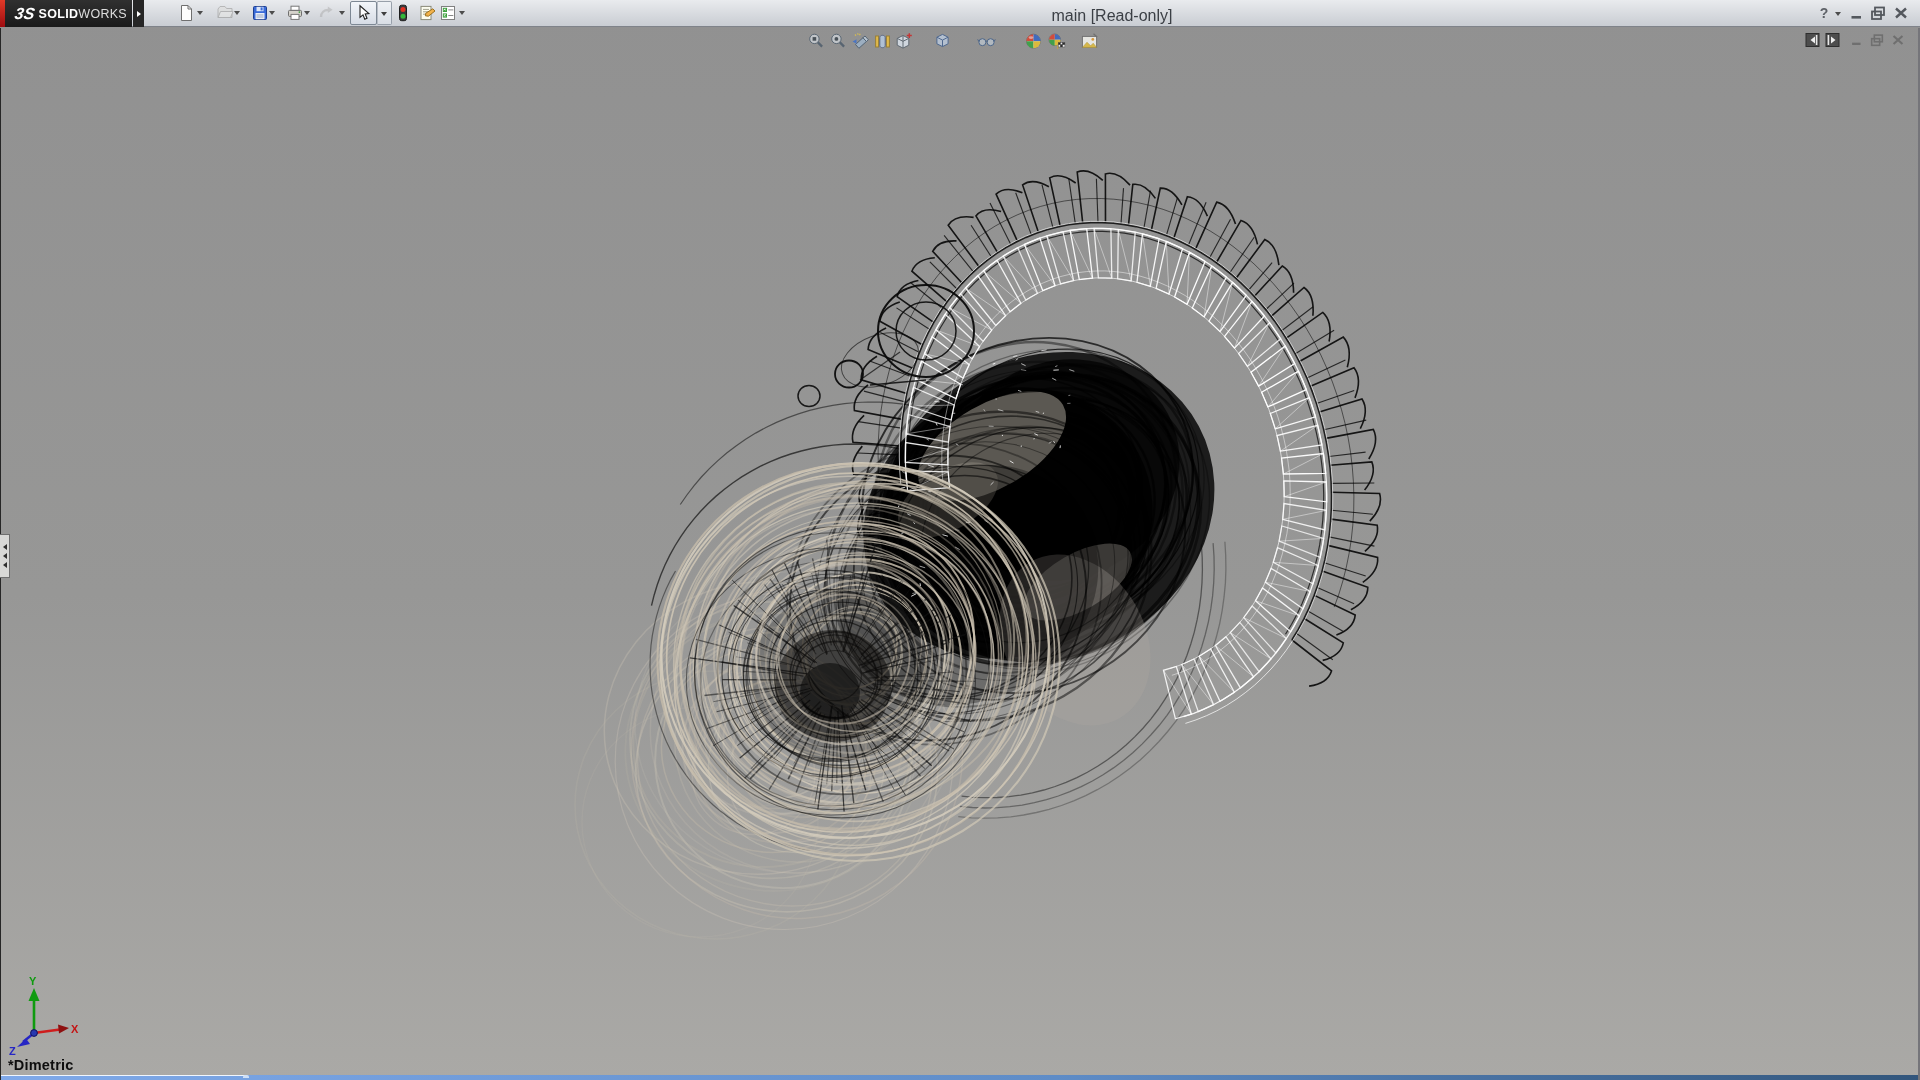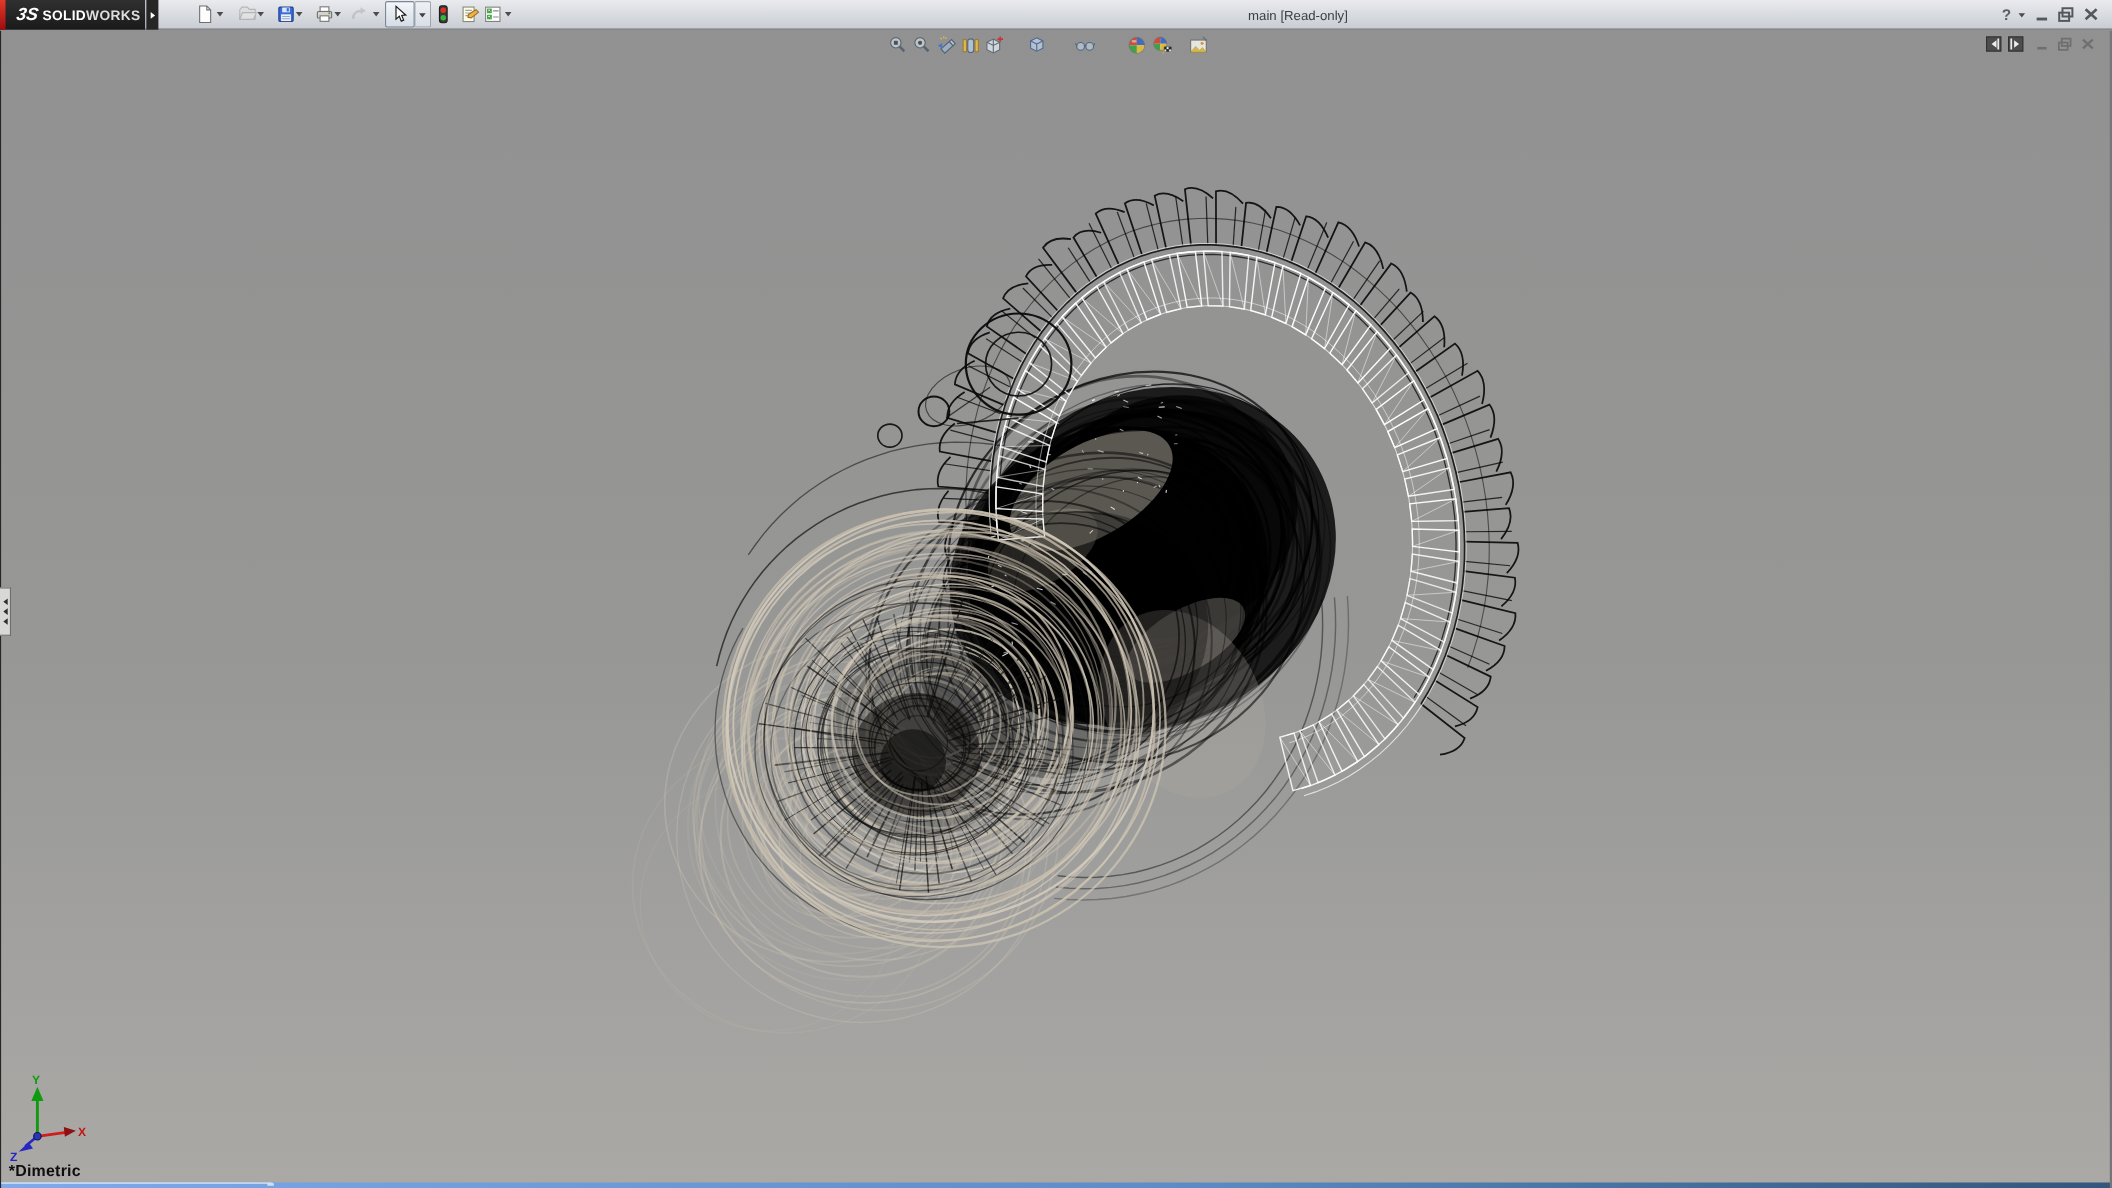--- a/index.html
+++ b/index.html
@@ -11,38 +11,38 @@
   .titlebar{position:absolute;top:0;left:0;right:0;height:27px;
      background:linear-gradient(180deg,#e9ebee 0%,#d4d7dc 65%,#c9cdd3 100%);
      border-bottom:1px solid #7f838a;z-index:30}
   .logo{position:absolute;left:0;top:0;width:132px;height:27px;
      background:linear-gradient(180deg,#303030,#1a1a1a);color:#fff;
      display:flex;align-items:center;padding-left:15px;white-space:nowrap}
   .logo-red{position:absolute;left:0;top:0;width:5px;height:27px;
      background:linear-gradient(180deg,#e23a28,#9e0c10)}
   .logo-mark{font-style:italic;font-weight:700;font-size:16px;margin-right:4px;transform:skewX(-10deg)}
   .logo-bold{font-weight:700;font-size:12.5px;letter-spacing:.3px}
-  .logo-light{font-weight:700;font-size:12.5px;color:#dedede;letter-spacing:.3px}
+  .logo-light{font-weight:400;font-size:12.5px;color:#dedede;letter-spacing:.3px}
   .flyout{position:absolute;left:133px;top:0;width:11px;height:27px;background:#262626;
      display:flex;align-items:center;justify-content:center}
   .flyout:after{content:"";border-left:4px solid #fff;border-top:3.5px solid transparent;border-bottom:3.5px solid transparent}
   .tb-btn{position:absolute;top:3px;width:20px;height:20px}
   .tb-btn svg{width:18px;height:18px;margin:1px;display:block}
   .tb-btn.disabled{opacity:.45;filter:grayscale(.9)}
   .caret{position:absolute;top:11px;width:0;height:0;border-left:3.5px solid transparent;
      border-right:3.5px solid transparent;border-top:4px solid #4c4c4c}
   .sel-box{position:absolute;left:350px;top:1px;width:27px;height:24px;border:1px solid #7d8894;
      background:linear-gradient(180deg,#f3f6fa,#d6dce5);border-radius:2px}
   .sel-box svg{width:18px;height:18px;margin:2px 3px}
   .sel-caret-box{position:absolute;left:377px;top:1px;width:15px;height:24px;border:1px solid #98a0aa;
      border-left:1px solid #b7bdc6;border-radius:0 2px 2px 0;
      background:linear-gradient(180deg,#eef1f5,#d9dee5)}
   .sel-caret-box .caret{left:3px;top:10px;border-top-color:#3f3f3f}
-  .title{position:absolute;left:1180px;top:7px;transform:translateX(-50%);
-     font-size:12px;color:#3b3f45;white-space:nowrap}
+  .title{position:absolute;left:1112px;top:7px;transform:translateX(-50%);
+     font-size:16px;color:#3b3f45;white-space:nowrap}
   .winbtn{position:absolute;top:4px;width:18px;height:18px}
   .winbtn svg{width:18px;height:18px;display:block}
   .help-q{position:absolute;top:4px;width:14px;height:18px;font-size:14px;font-weight:700;
      color:#5d6167;text-align:center;line-height:18px}
   
   #viewport{position:absolute;left:0;top:28px;width:1920px;height:1052px}
   #model{position:absolute;left:0;top:0;width:1920px;height:1052px}
   .edgeL{position:absolute;left:0;top:28px;bottom:0;width:1px;background:#262626;z-index:20}
   .edgeR{position:absolute;right:0;top:28px;bottom:0;width:2px;background:#75757a;z-index:20}
   

